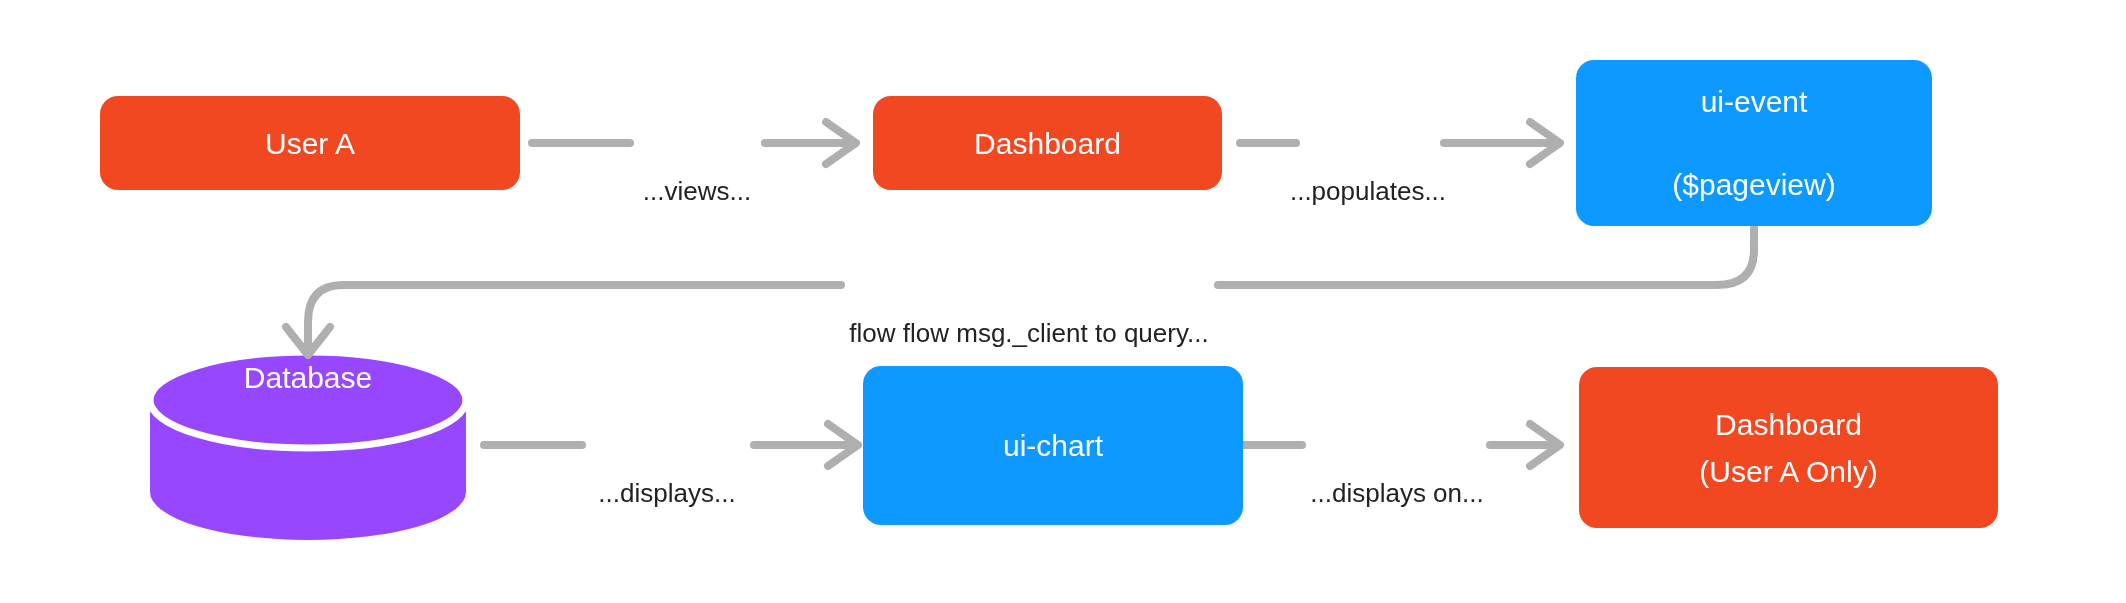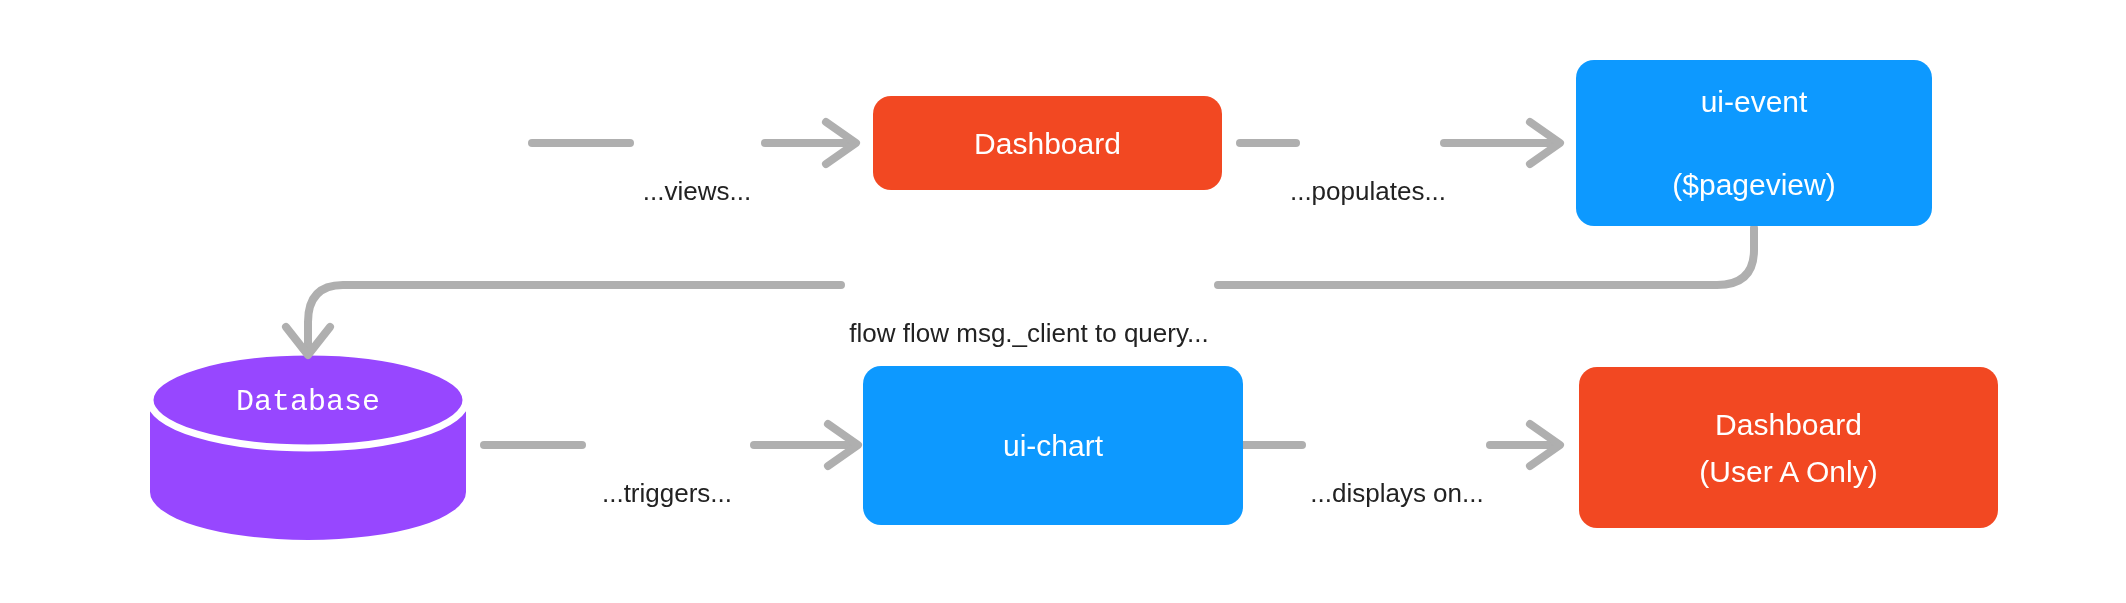--- a/index.html
+++ b/index.html
@@ -61,40 +61,43 @@
       <path class="wire" d="M 828 424 L 858 445 L 828 466"></path>
     </g>
 
     <g>
       <path class="wire" d="M 1240 445 H 1302"></path>
       <path class="wire" d="M 1490 445 H 1554"></path>
       <path class="wire" d="M 1530 424 L 1560 445 L 1530 466"></path>
     </g>
   </svg>
 
+  <div class="node orange" style="left:100px;top:96px;width:420px;height:94px;">
+    <span>User A</span>
+  </div>
 
   <div class="node orange" style="left:873px;top:96px;width:349px;height:94px;">
     <span>Dashboard</span>
   </div>
 
   <div class="node blue" style="left:1576px;top:60px;width:356px;height:166px;">
     <span>ui-event</span>
     <span>($pageview)</span>
   </div>
 
   <div class="node blue" style="left:863px;top:366px;width:380px;height:159px;">
     <span>ui-chart</span>
   </div>
 
   <div class="node orange" style="left:1579px;top:367px;width:419px;height:161px;">
     <span>Dashboard</span>
     <span>(User A Only)</span>
   </div>
 
-  <div class="db-label" style="left:308px;top:402px;font-family:Liberation Mono, monospace;">Database</div>
+  <div class="db-label" style="left:308px;top:378px;">Database</div>
 
   <div class="edge-label" style="left:697px;top:143px;">...views...</div>
   <div class="edge-label" style="left:1368px;top:143px;">...populates...</div>
   <div class="edge-label" style="left:1029px;top:285px;">flow flow msg._client to query...</div>
-  <div class="edge-label" style="left:667px;top:445px;">...triggers...</div>
+  <div class="edge-label" style="left:667px;top:445px;">...displays...</div>
   <div class="edge-label" style="left:1397px;top:445px;">...displays on...</div>
 
 </div>
 
 </body></html>

